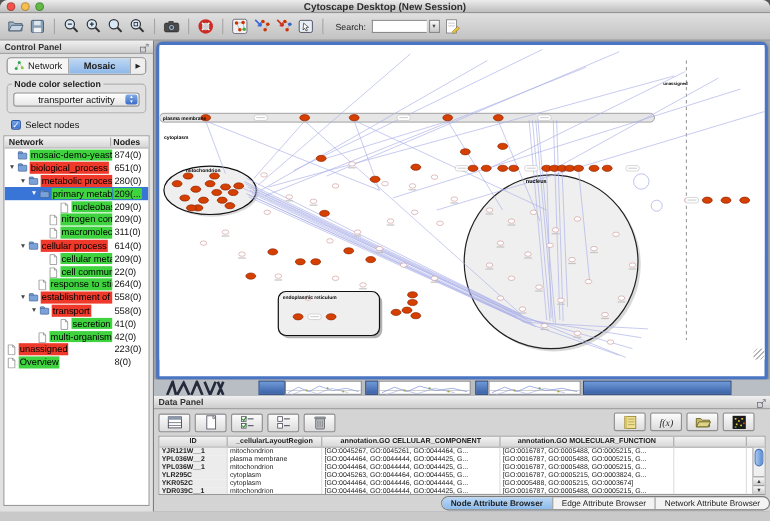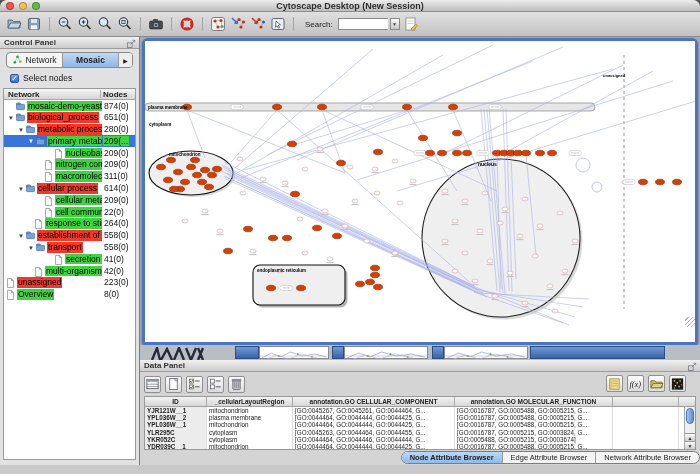--- a/index.html
+++ b/index.html
@@ -74,21 +74,21 @@
   .canvas-grip{position:absolute;right:0;bottom:0;width:10px;height:10px;
      background:repeating-linear-gradient(135deg,#fff 0 2px,#b5b5b5 2px 3px);}
   
   .mdi-strip{position:absolute;left:0;right:0;top:308px;height:15px;background:#b9bdc4;overflow:hidden;}
   .frag{position:absolute;top:1px;height:13px;}
   .frag.blue{background:linear-gradient(#6f9ad8,#3a62a8);border:1px solid #2c4c86;}
   .frag.thumb{background:#fff;border:1px solid #8a8a8a;}
   
   .data-panel{position:absolute;left:0;right:0;top:323px;bottom:0;background:#d4d4d4;display:flex;flex-direction:column;}
   .dp-toolbar{height:24px;display:flex;align-items:center;padding:0 4px;gap:4px;position:relative;flex:0 0 24px;}
-  .dp-icon{width:17px;height:17px;border:1px solid #8f8f8f;background:linear-gradient(#fcfcfc,#dcdcdc);
+  .dp-icon{width:29px;height:17px;border:1px solid #8f8f8f;background:linear-gradient(#fcfcfc,#dcdcdc);
            display:flex;align-items:center;justify-content:center;border-radius:2px;}
   .dp-right{position:absolute;right:14px;top:3px;display:flex;gap:4px;}
   .dp-table{margin:0 4px;background:#fff;border:1px solid #999;flex:0 0 54px;position:relative;overflow:hidden;}
   .th-row{display:flex;height:10px;background:linear-gradient(#f3f3f3,#d8d8d8);border-bottom:1px solid #a0a0a0;
           font-size:6.5px;font-weight:bold;color:#222;}
   .th{border-right:1px solid #aaa;text-align:center;overflow:hidden;line-height:10px;white-space:nowrap;}
   .td-row{display:flex;height:7.2px;font-size:6.3px;color:#222;line-height:7.2px;}
   .td{border-right:1px solid #ddd;overflow:hidden;white-space:nowrap;padding-left:2px;}
   .td.idc{background:#ececec;font-weight:bold;}
   .vscroll{position:absolute;right:0;top:10px;bottom:0;width:11px;background:#efefef;border-left:1px solid #aaa;}
@@ -254,20 +254,27 @@
                 <circle cx="8" cy="4" r="2" fill="#2aaa4a"></circle>
                 <circle cx="12" cy="11" r="2" fill="#8c3"></circle>
               </svg></span>
             <span>Network</span>
           </div>
           <div class="seg sel">
             <span>Mosaic</span>
           </div>
           <div class="seg arrow">▶</div>
         </div>
+      <div class="groupbox">
+        <span class="groupbox-label">Node color selection</span>
+        <div class="combo">
+          <span>transporter activity</span>
+          <span class="combo-stepper">▲<br>▼</span>
+        </div>
+      </div>
       <div class="cb-row">
         <span class="cb">✓</span>
         <span>Select nodes</span>
       </div>
       <div class="tree">
         <div class="tree-header">
           <span class="c1">Network</span>
           <span class="div"></span>
           <span class="c2">Nodes</span>
         </div>

